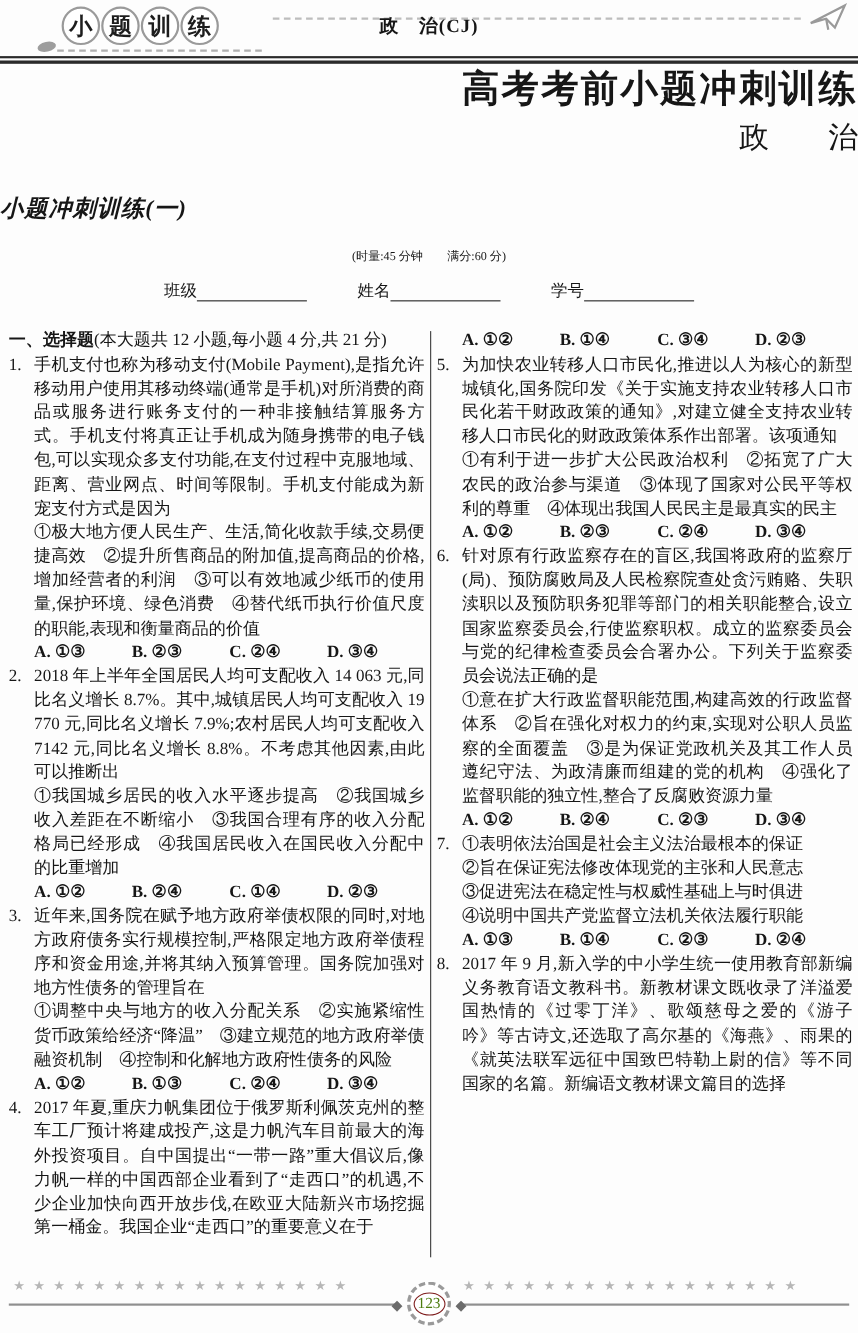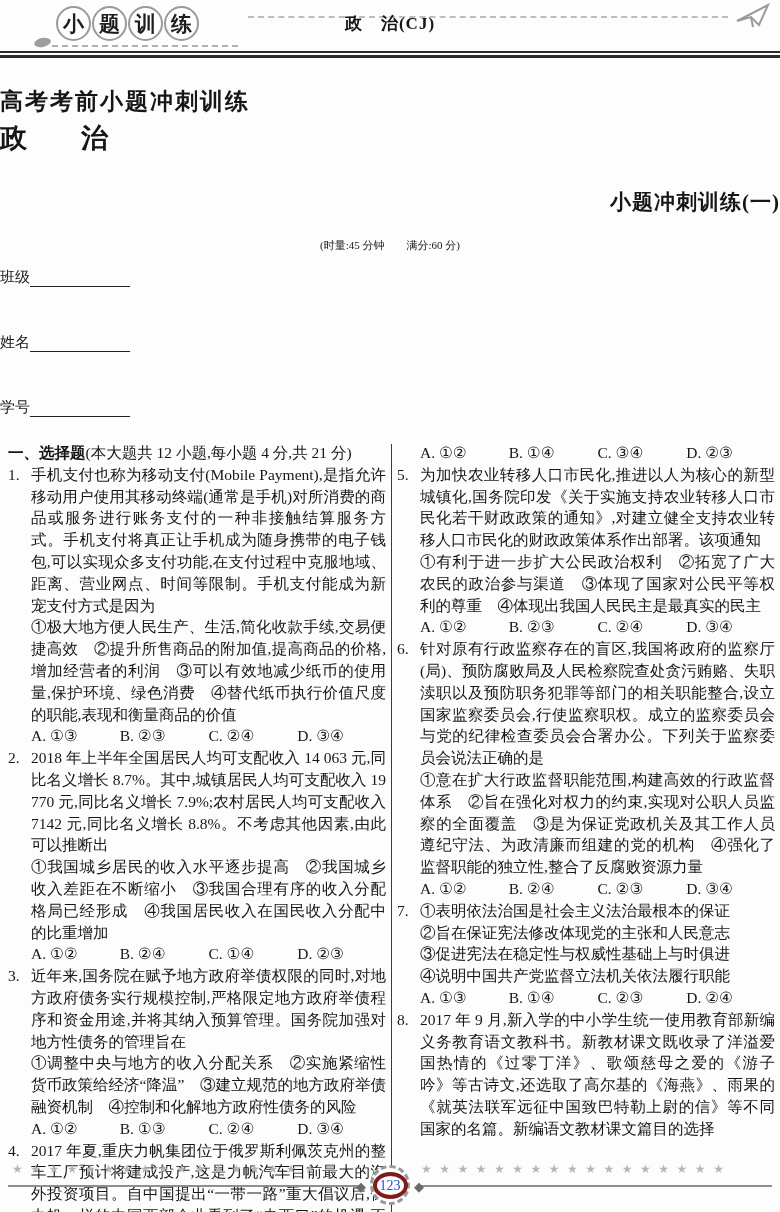--- a/index.html
+++ b/index.html
@@ -17,56 +17,56 @@
   .logo-underline { position: absolute; left: 52px; top: 45px; width: 186px; border-top: 2px dashed #b0b0b0; }
   .logo-blob { position: absolute; left: 34px; top: 38px; width: 17px; height: 9px;
                background: #9d9d9d; border-radius: 50%; transform: rotate(-12deg); }
   .header-dash { position: absolute; left: 248px; right: 52px; top: 16px; border-top: 2px dashed #bdbdbd; }
   .subject-label { position: absolute; left: 0; right: 0; top: 12px; text-align: center;
                    font-size: 17px; font-weight: bold; letter-spacing: 1px; font-family: Liberation Serif, serif; }
   .plane { position: absolute; right: 6px; top: 1px; }
   .rule { margin-top: 3px; height: 7px; border-top: 2px solid #2b2b2b; border-bottom: 3px solid #2b2b2b; }
 
   
-  .title-main { text-align: left; font-size: 23px; font-weight: bold; letter-spacing: 2px; margin-top: 28px; }
-  .title-subject { text-align: left; font-size: 27px; font-weight: bold; margin-top: 3px; }
-  .title-exercise { text-align: right; font-size: 21px; font-weight: bold; margin-top: 32px; letter-spacing: 1px; }
+  .title-main { text-align: right; font-size: 34px; font-weight: bold; letter-spacing: 2px; margin-top: 0; }
+  .title-subject { text-align: right; font-size: 27px; font-weight: normal; margin-top: 3px; }
+  .title-exercise { text-align: left; font-size: 21px; font-weight: bold; margin-top: 32px; letter-spacing: 1px; font-style: italic; }
   .title-meta { text-align: center; font-size: 11px; margin-top: 22px; }
-  .fields { display: flex; justify-content: center; gap: 46px; margin-top: 15px; font-size: 15px; flex-direction: column; }
+  .fields { display: flex; justify-content: center; gap: 46px; margin-top: 15px; font-size: 15px; }
   .field { display: flex; align-items: flex-end; }
   .blank { display: inline-block; width: 100px; border-bottom: 1px solid #222; height: 16px; }
 
   
   .bodywrap { display: flex; margin-top: 25px; padding: 0 5px 0 8px; height: 858px; overflow: hidden; }
   .col { width: 380px; font-size: 15.5px; line-height: 21.8px; }
   .divider { width: 0; border-left: 1.5px solid #3a3a3a; margin: 2px 5px 14px 5px; }
 
   .heading { margin: 0; }
   .sec-bold { font-weight: bold; }
   .sec-note { font-weight: normal; }
   .question { position: relative; padding-left: 23px; }
   .qnum { position: absolute; left: 0; top: 0; }
   .qpara { margin: 0; text-align: justify; }
-  .choices { display: flex; }
+  .choices { display: flex; font-weight: bold; }
   .choice { flex: 1; white-space: nowrap; }
 
   
   .footer { position: absolute; left: 8px; right: 8px; top: 1161px; height: 46px;
             display: flex; align-items: flex-start; }
   .f-side { flex: 1; position: relative; height: 34px; }
   .stars { position: absolute; top: 1px; left: 4px; right: 0; color: #b6b6b6; font-size: 12px;
            letter-spacing: 7.5px; white-space: nowrap; overflow: hidden; }
   .f-line { position: absolute; left: 0; right: 0; top: 24px; border-top: 2px solid #8f8f8f; }
   .diamond { position: absolute; top: -8px; color: #6b6b6b; font-size: 13px; }
   .d-right { right: -3px; } .d-left { left: -3px; }
   .page-circle { width: 40px; height: 40px; border: 3px dashed #9a9a9a; border-radius: 50%;
                  display: flex; align-items: center; justify-content: center; margin: 4px 7px 0 7px;
                  background: #fff; flex: none; }
-  .page-inner { border: 4px solid #7f1d1d; border-radius: 50%; padding: 1px 3px;
-                font-size: 14px; color: #1d4ed8; line-height: 17px; }
+  .page-inner { border: 1px solid #7f1d1d; border-radius: 50%; padding: 1px 3px;
+                font-size: 14px; color: #4d7c0f; line-height: 17px; }
 </style>
 </head>
 <body>
 
 <div class="header">
   <span class="logo-blob"></span>
   <div class="logo">
     <span class="logo-circle">小</span>
     <span class="logo-circle">题</span>
     <span class="logo-circle">训</span>

